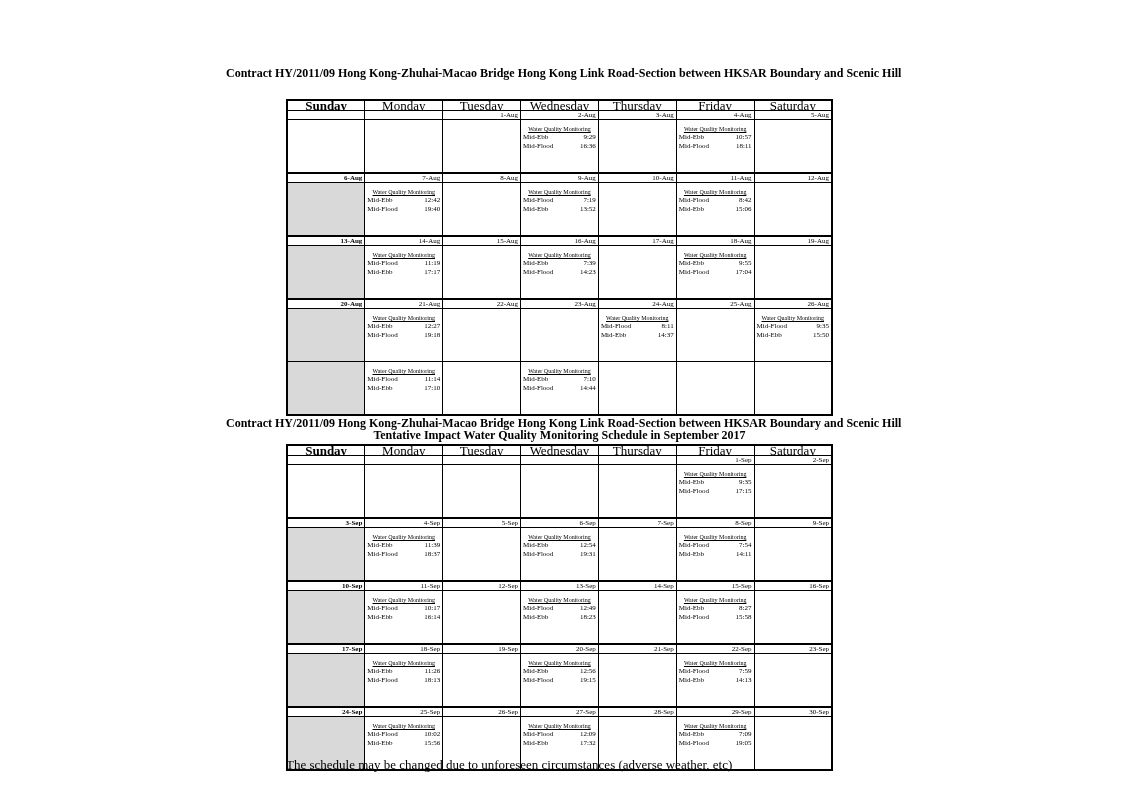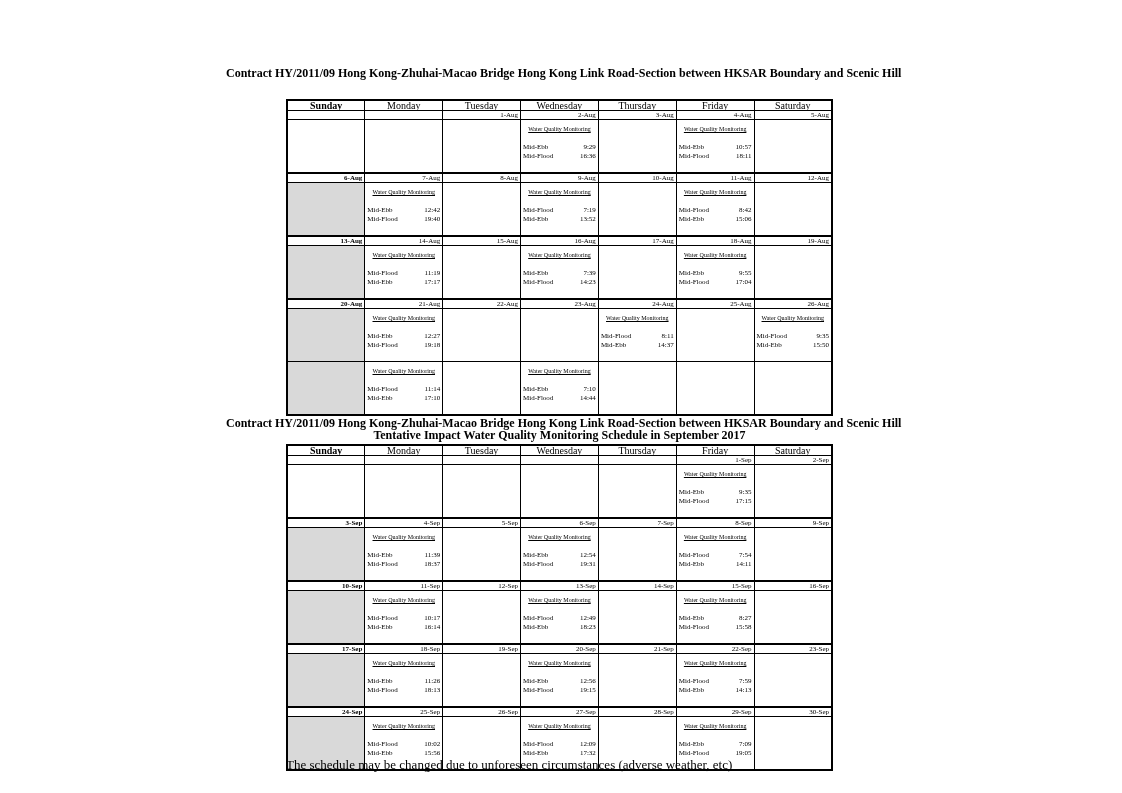--- a/index.html
+++ b/index.html
@@ -7,30 +7,30 @@
     position:relative;width:1122px;height:793px;background:#ffffff;
     font-family:"Liberation Serif","DejaVu Serif",serif;color:#000;
   }
   .sched-title{position:absolute;left:286px;width:547px;text-align:center;
     font-weight:bold;font-size:12px;line-height:12px;white-space:nowrap;}
   .sched-title .tl{width:547px;}
   .sched-title .tl1{margin-left:-60px;width:667px;}
   .cal{position:absolute;left:286px;border-collapse:collapse;table-layout:fixed;
     width:547px;border:2px solid #000;}
   .cal th,.cal td{border:1px solid #000;padding:0;overflow:hidden;}
-  .cal thead th{height:9px;font-size:10px;font-weight:normal;line-height:9px;text-align:center;}
+  .cal thead th{height:9px;font-size:13px;font-weight:normal;line-height:9px;text-align:center;}
   .cal thead th.sunday{font-weight:bold;}
   .cal tr.date-row td{height:8px;font-size:7px;line-height:8px;text-align:right;
     padding-right:2px;border-top:2px solid #000;}
   .cal tr.date-row.first td{border-top-width:1px;}
   .cal tr.date-row td.sunday{font-weight:bold;}
   .cal tr.content-row td{height:52px;vertical-align:top;}
   .cal td.shaded{background:#d9d9d9;}
   .wqm{font-size:6px;line-height:7px;text-decoration:underline;text-align:center;margin-top:6px;}
-  .entries{margin-top:10px;}
+  .entries{}
   .entry{display:flex;justify-content:space-between;padding:0 2px;font-size:7px;line-height:8.5px;}
   .entry .t{text-align:right;}
   .footer{position:absolute;left:286px;top:760px;font-size:13px;line-height:9px;}
 </style>
 </head>
 <body>
 
 <div class="page">
   <div id="blocks">
       <div class="sched-title" style="top: 67px;">

